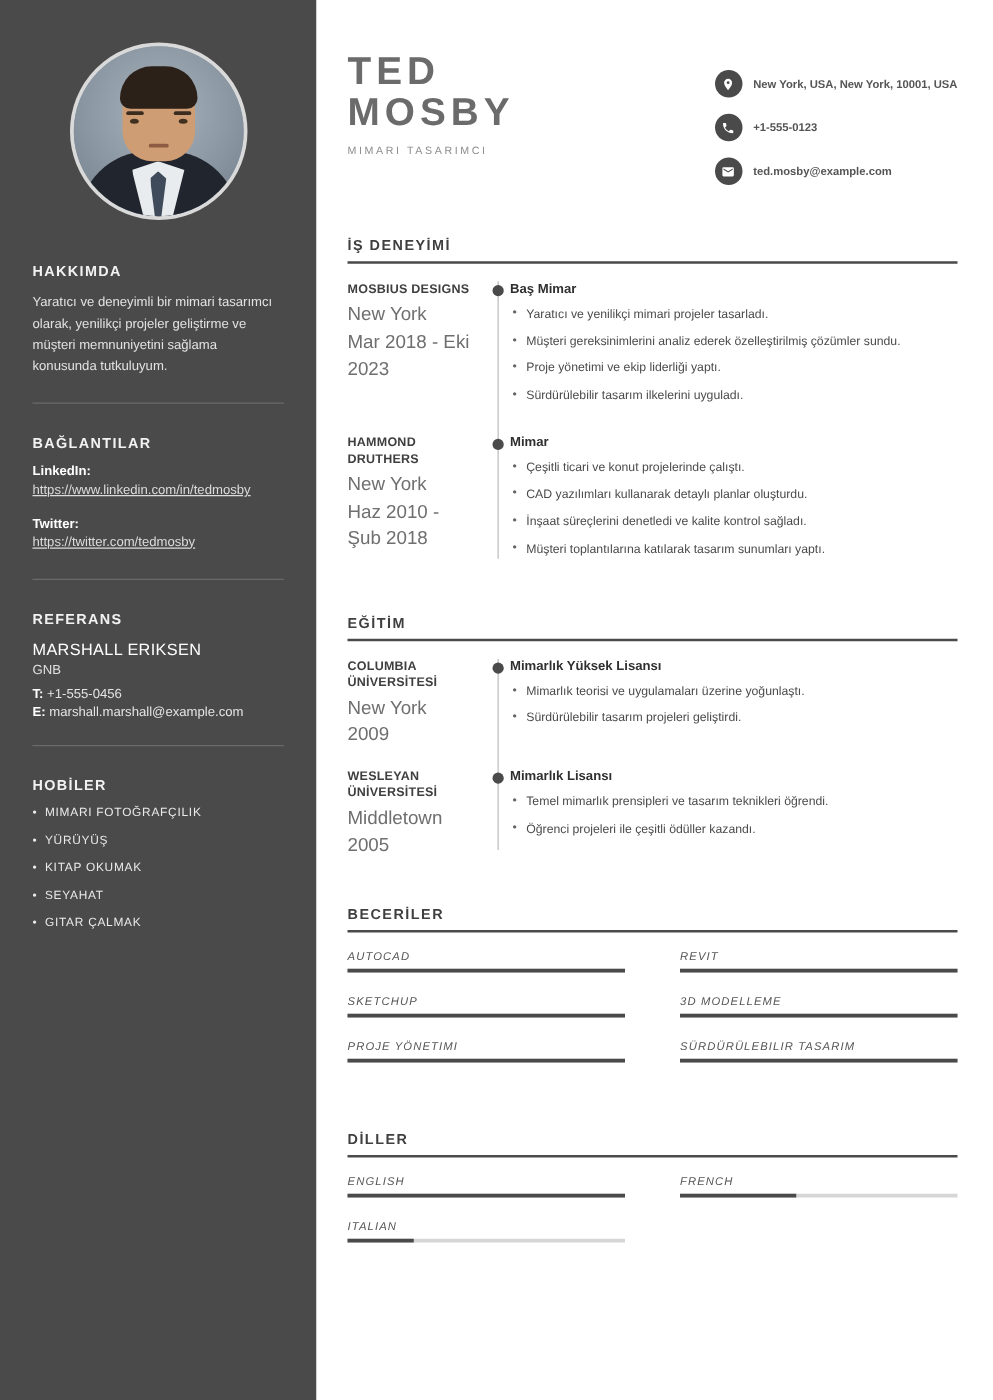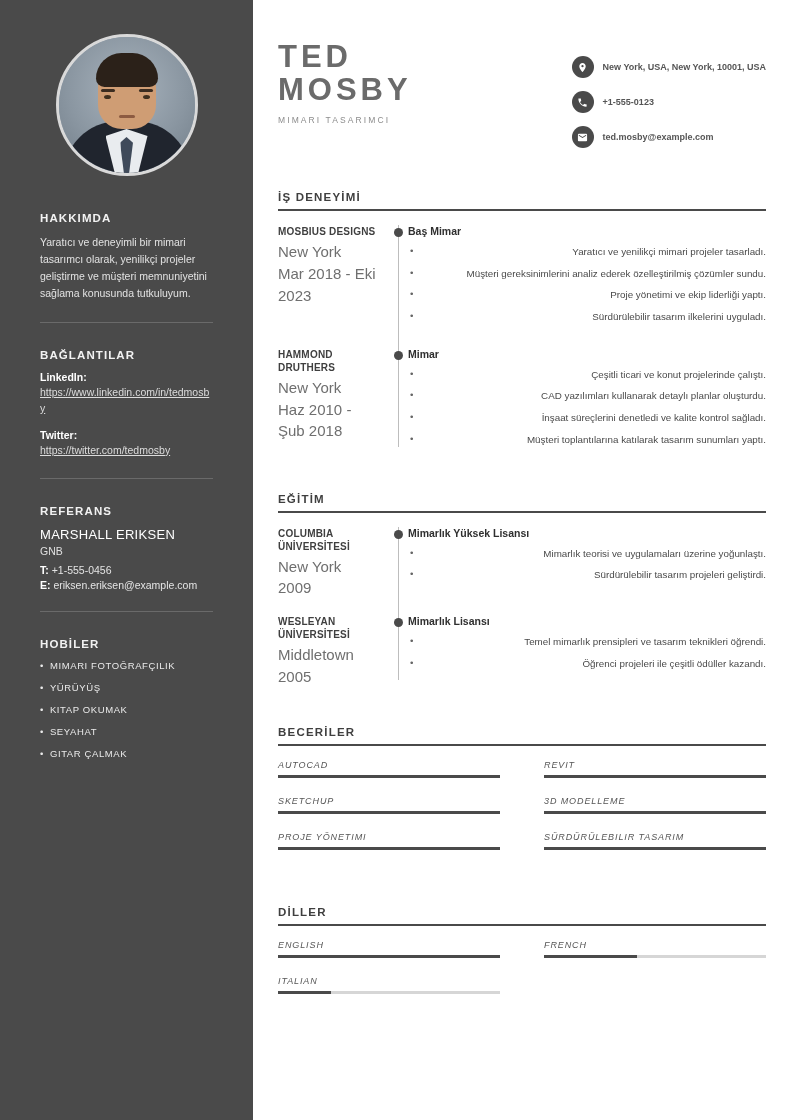--- a/index.html
+++ b/index.html
@@ -21,21 +21,21 @@
     display: flex;
   }
 
   
   .sidebar {
     width: 253px;
     height: 1120px;
     background: #4a4a4a;
     color: #e8e8e8;
     box-sizing: border-box;
-    padding: 0 40px;
+    padding: 0 26px;
     flex: 0 0 253px;
   }
   .photo-wrap {
     margin-top: 34px;
     display: flex;
     justify-content: center;
   }
   .photo {
     width: 136px;
     height: 136px;
@@ -323,21 +323,20 @@
   .job-title {
     font-size: 10.5px;
     font-weight: bold;
     color: #2f2f2f;
     margin: 0 0 8px 0;
   }
   .bullets {
     margin: 0;
     padding: 0;
     list-style: none;
-    text-align: right;
   }
   .bullets li {
     font-size: 9.8px;
     color: #4a4a4a;
     line-height: 1.5;
     padding-left: 13px;
     position: relative;
     margin-bottom: 7px;
   }
   .bullets li:before {
@@ -436,21 +435,21 @@
     <section class="side-sec">
       <h2 class="side-head">REFERANS</h2>
       <p class="ref-name">MARSHALL ERIKSEN</p>
       <p class="ref-org">GNB</p>
       <p class="ref-line">
         <b>T:</b>
         <span>+1-555-0456</span>
       </p>
       <p class="ref-line">
         <b>E:</b>
-        <span>eriksen.eriksen@example.com</span>
+        <span>marshall.marshall@example.com</span>
       </p>
       <div class="side-div"></div>
     </section>
 
     <section class="side-sec">
       <h2 class="side-head">HOBİLER</h2>
       <p class="hobby"><span class="dot">•</span><span>MIMARI FOTOĞRAFÇILIK</span></p>
       <p class="hobby"><span class="dot">•</span><span>YÜRÜYÜŞ</span></p>
       <p class="hobby"><span class="dot">•</span><span>KITAP OKUMAK</span></p>
       <p class="hobby"><span class="dot">•</span><span>SEYAHAT</span></p>

